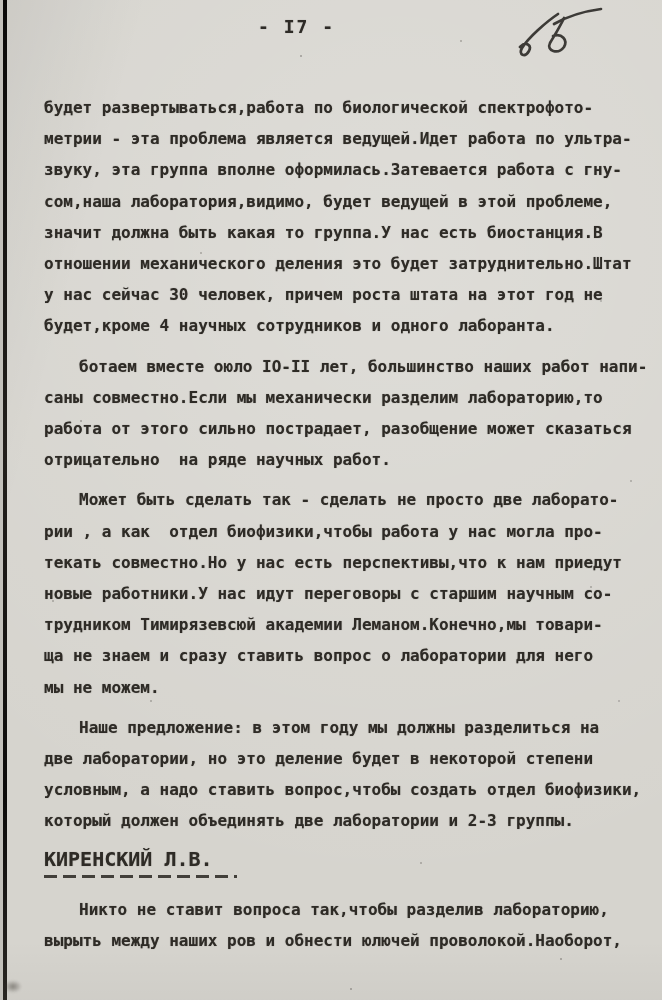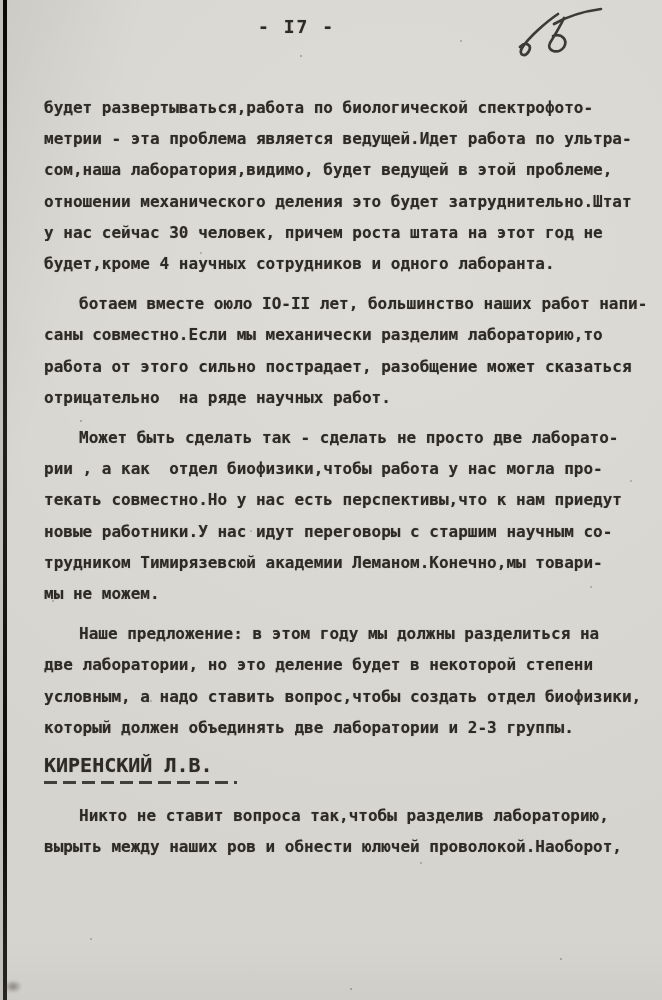--- a/index.html
+++ b/index.html
@@ -82,37 +82,40 @@
       <path d="M70 16 C66 25 60 34 56 41 C52 49 64 53 70 45 C74 38 68 31 59 34"></path>
 
       <path d="M60 22 C74 14 92 9 107 7"></path>
     </g>
   </svg>
 
   <div class="body-text">
       <div class="paragraph">
         <div class="line">будет развертываться,работа по биологической спектрофото-</div>
         <div class="line">метрии - эта проблема является ведущей.Идет работа по ультра-</div>
+        <div class="line">звуку, эта группа вполне оформилась.Затевается работа с гну-</div>
         <div class="line">сом,наша лаборатория,видимо, будет ведущей в этой проблеме,</div>
+        <div class="line">значит должна быть какая то группа.У нас есть биостанция.В</div>
         <div class="line">отношении механического деления это будет затруднительно.Штат</div>
         <div class="line">у нас сейчас 30 человек, причем роста штата на этот год не</div>
         <div class="line">будет,кроме 4 научных сотрудников и одного лаборанта.</div>
       </div>
       <div class="paragraph indent">
         <div class="line">ботаем вместе оюло IO-II лет, большинство наших работ напи-</div>
         <div class="line">саны совместно.Если мы механически разделим лабораторию,то</div>
         <div class="line">работа от этого сильно пострадает, разобщение может сказаться</div>
         <div class="line">отрицательно  на ряде научных работ.</div>
       </div>
       <div class="paragraph indent">
         <div class="line">Может быть сделать так - сделать не просто две лаборато-</div>
         <div class="line">рии , а как  отдел биофизики,чтобы работа у нас могла про-</div>
         <div class="line">текать совместно.Но у нас есть перспективы,что к нам приедут</div>
         <div class="line">новые работники.У нас идут переговоры с старшим научным со-</div>
         <div class="line">трудником Тимирязевсюй академии Леманом.Конечно,мы товари-</div>
+        <div class="line">ща не знаем и сразу ставить вопрос о лаборатории для него</div>
         <div class="line">мы не можем.</div>
       </div>
       <div class="paragraph indent">
         <div class="line">Наше предложение: в этом году мы должны разделиться на</div>
         <div class="line">две лаборатории, но это деление будет в некоторой степени</div>
         <div class="line">условным, а надо ставить вопрос,чтобы создать отдел биофизики,</div>
         <div class="line">который должен объединять две лаборатории и 2-3 группы.</div>
       </div>
       <div class="speaker-heading"><span class="speaker-name">КИРЕНСКИЙ Л.В.</span></div>
       <div class="paragraph indent">

